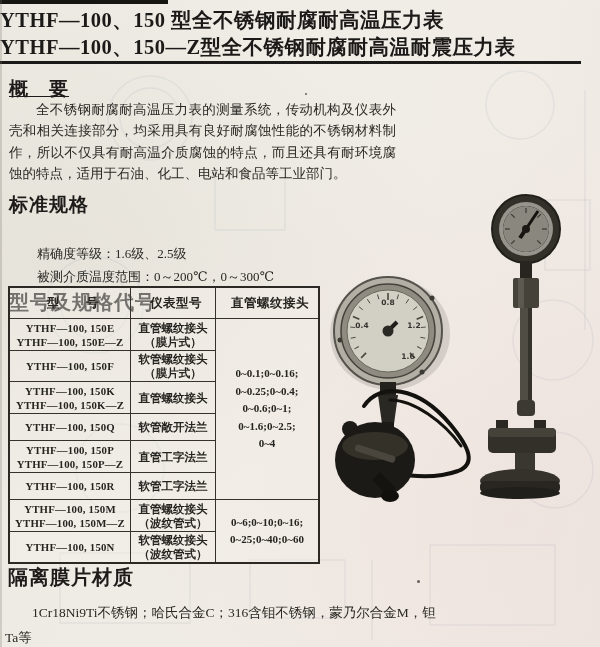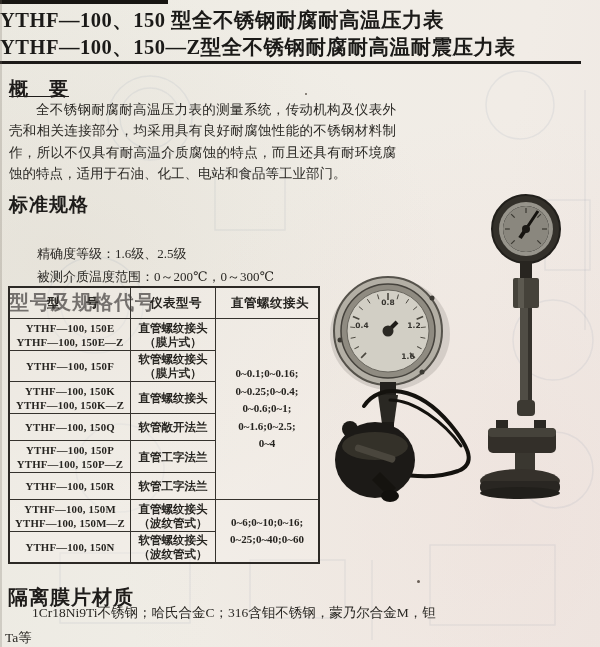--- a/index.html
+++ b/index.html
@@ -258,16 +258,16 @@
     <rect x="20" y="234" width="68" height="25" rx="5" fill="#332f29"></rect>
     <rect x="20" y="234" width="68" height="9" rx="4" fill="#45423a"></rect>
 
     <rect x="47" y="259" width="20" height="22" fill="#3a3730"></rect>
 
     <ellipse cx="52" cy="287" rx="40" ry="12" fill="#35312b"></ellipse>
     <rect x="12" y="287" width="80" height="12" rx="5" fill="#292622"></rect>
     <ellipse cx="52" cy="299" rx="40" ry="6" fill="#211f1b"></ellipse>
   </svg>
 
-  <div class="abs h1 content" style="left:8px;top:584px;font-size:20px;">隔离膜片材质</div>
+  <div class="abs h1 content" style="left:8px;top:564px;font-size:20px;">隔离膜片材质</div>
   <div class="abs bodytext content" style="left:5px;top:600px;width:437px;line-height:25px;text-align:left;">1Cr18Ni9Ti不锈钢；哈氏合金C；316含钼不锈钢，蒙乃尔合金M，钽Ta等</div>
 
 </div>
 
 </body></html>

